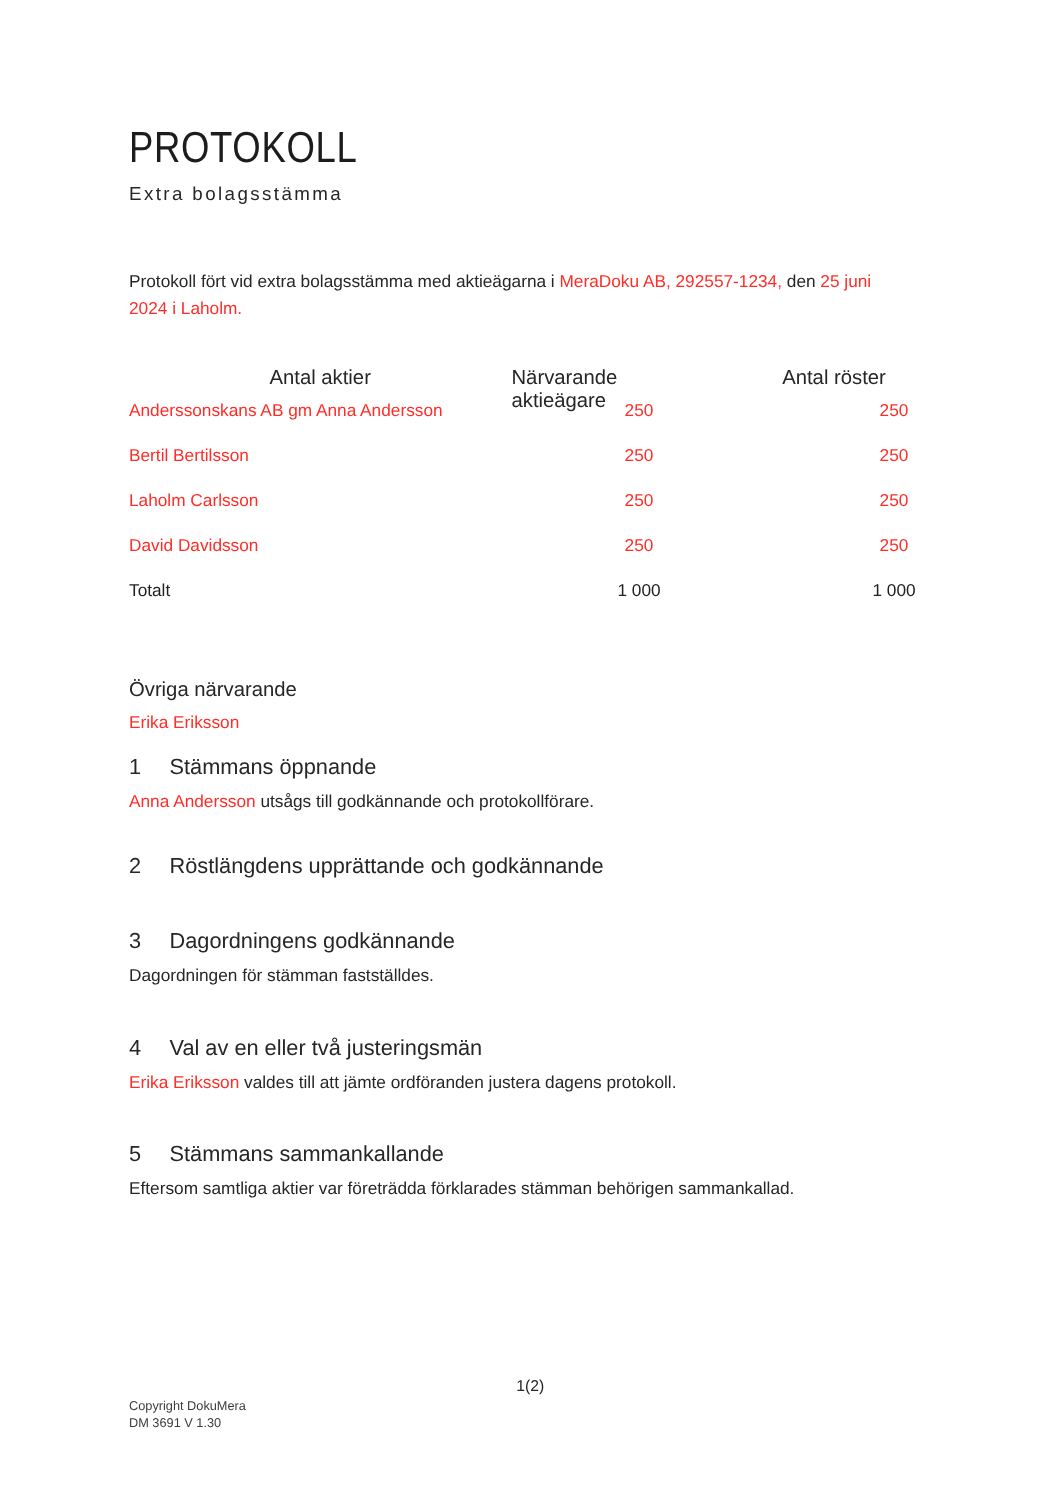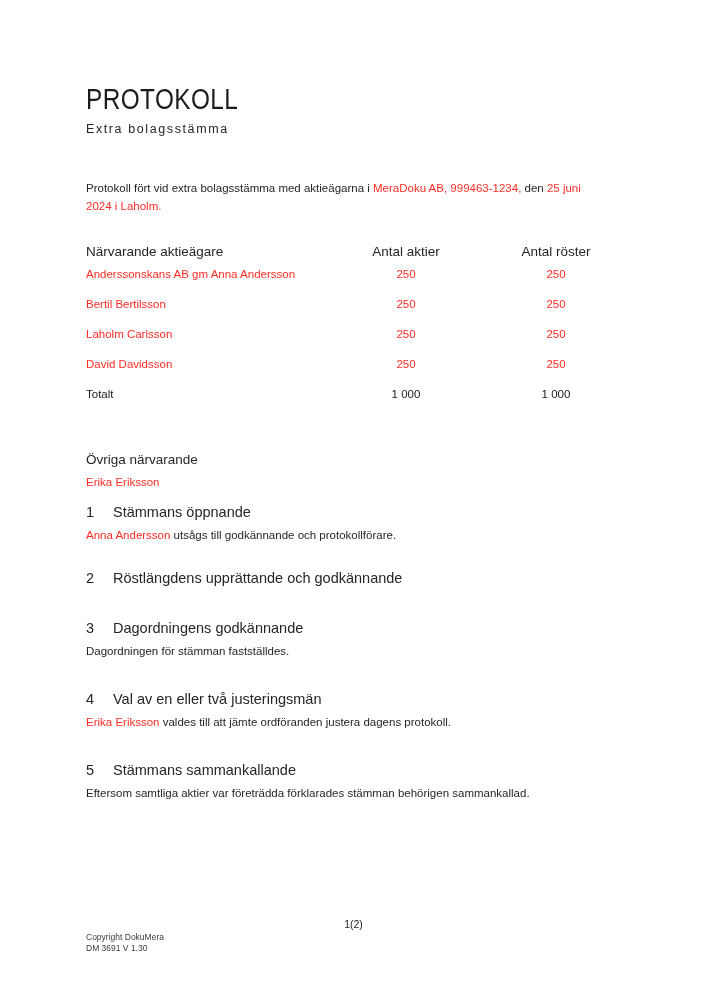--- a/index.html
+++ b/index.html
@@ -32,21 +32,21 @@
     font-size: 11.5px; line-height: 17.5px; color: #262626;
   }
 
   .attendees { position: absolute; left: 86px; top: 244px; width: 555px; }
   .t-head {
     display: grid; grid-template-columns: 255px 130px 170px;
     font-size: 13.5px; color: #262626; height: 24px;
   }
   .t-row {
     display: grid; grid-template-columns: 255px 130px 170px;
-    font-size: 11.5px; height: 30px; align-items: start;
+    font-size: 11.5px; height: 30px; align-items: start; gap: 20px;
   }
   .t-cell-num { text-align: center; }
   .t-head .t-cell-num { text-align: center; }
 
   .others { position: absolute; left: 86px; top: 434px; margin-top: 17px; }
   .others-heading { font-size: 13.5px; color: #262626; line-height: 17px; }
   .others-names { font-size: 11.5px; margin-top: 7px; line-height: 15px; }
 
   .sections { position: absolute; left: 86px; top: 503px; width: 545px; }
   .section { margin-bottom: 31px; }
@@ -66,28 +66,28 @@
 </style>
 </head>
 <body>
 
 <div class="page">
 
   <div class="doc-title">PROTOKOLL</div>
   <div class="doc-subtitle">Extra bolagsstämma</div>
 
   <div class="intro" id="intro">
-      <div><span>Protokoll fört vid extra bolagsstämma med aktieägarna i </span><span class="red">MeraDoku AB, 999463-1234,</span><span> den </span><span class="red">25 juni</span></div>
+      <div><span>Protokoll fört vid extra bolagsstämma med aktieägarna i </span><span class="red">MeraDoku AB, 292557-1234,</span><span> den </span><span class="red">25 juni</span></div>
       <div><span class="red">2024 i Laholm.</span></div>
     </div>
 
   <div class="attendees">
     <div class="t-head">
+      <div class="t-cell t-cell-num">Antal aktier</div>
       <div class="t-cell">Närvarande aktieägare</div>
-      <div class="t-cell t-cell-num">Antal aktier</div>
       <div class="t-cell t-cell-num">Antal röster</div>
     </div>
     <div id="table-rows">
         <div class="t-row">
           <div class="t-cell red">Anderssonskans AB gm Anna Andersson</div>
           <div class="t-cell t-cell-num red">250</div>
           <div class="t-cell t-cell-num red">250</div>
         </div>
         <div class="t-row">
           <div class="t-cell red">Bertil Bertilsson</div>

